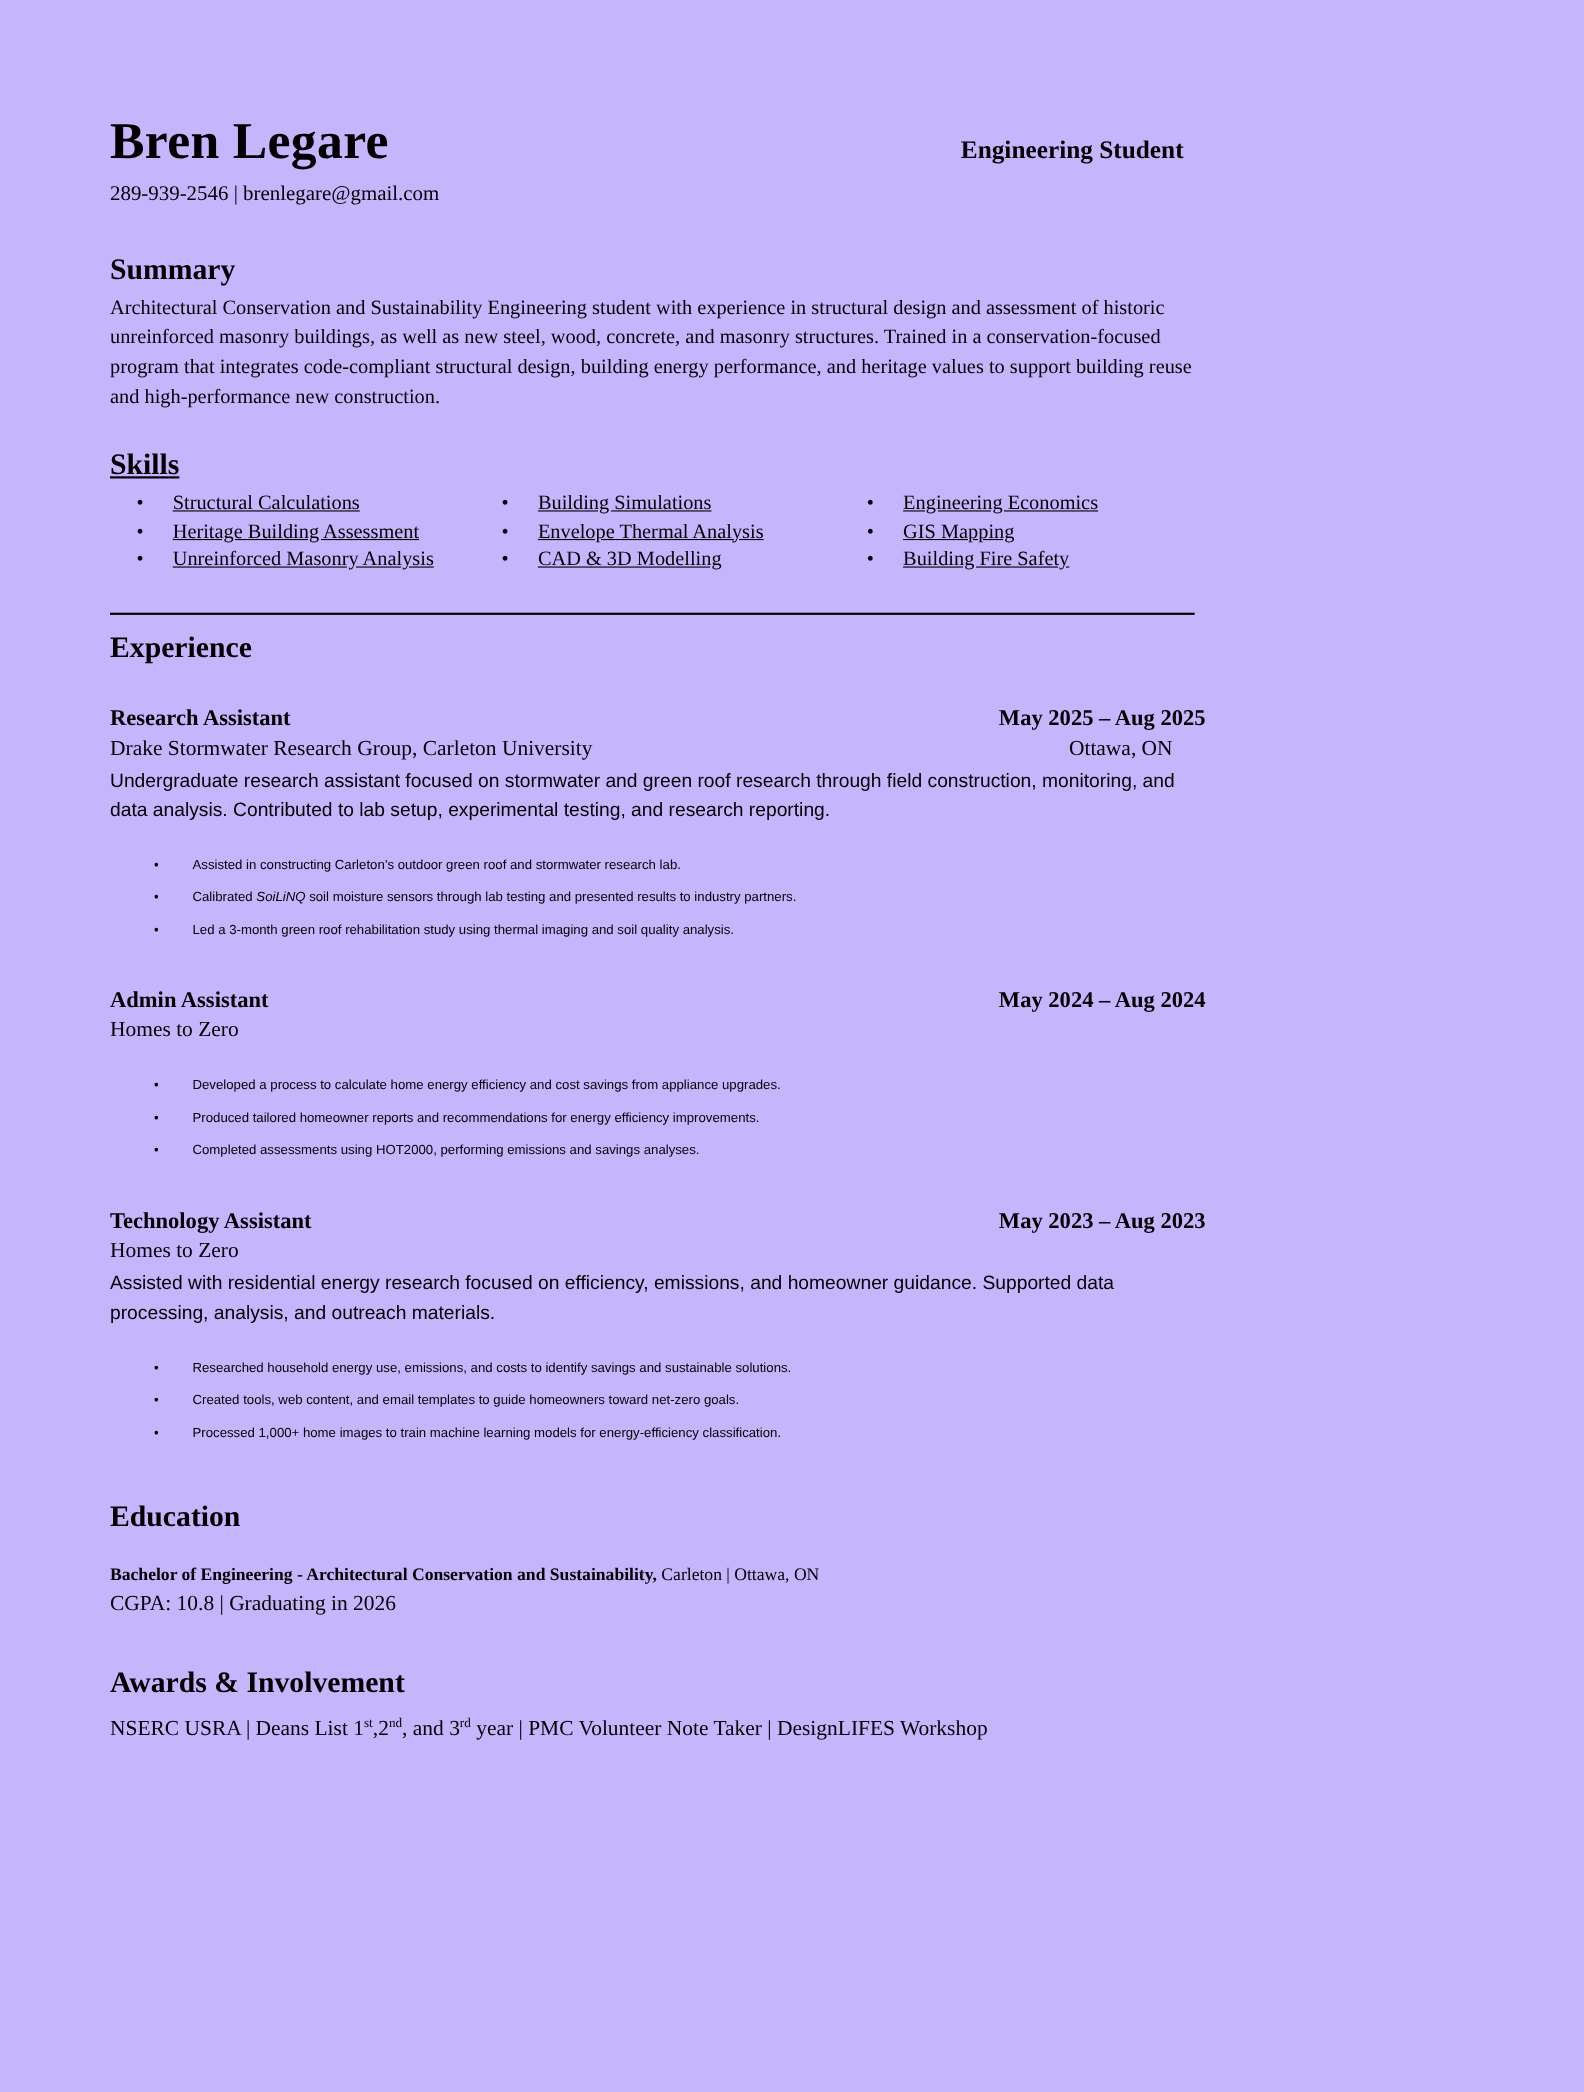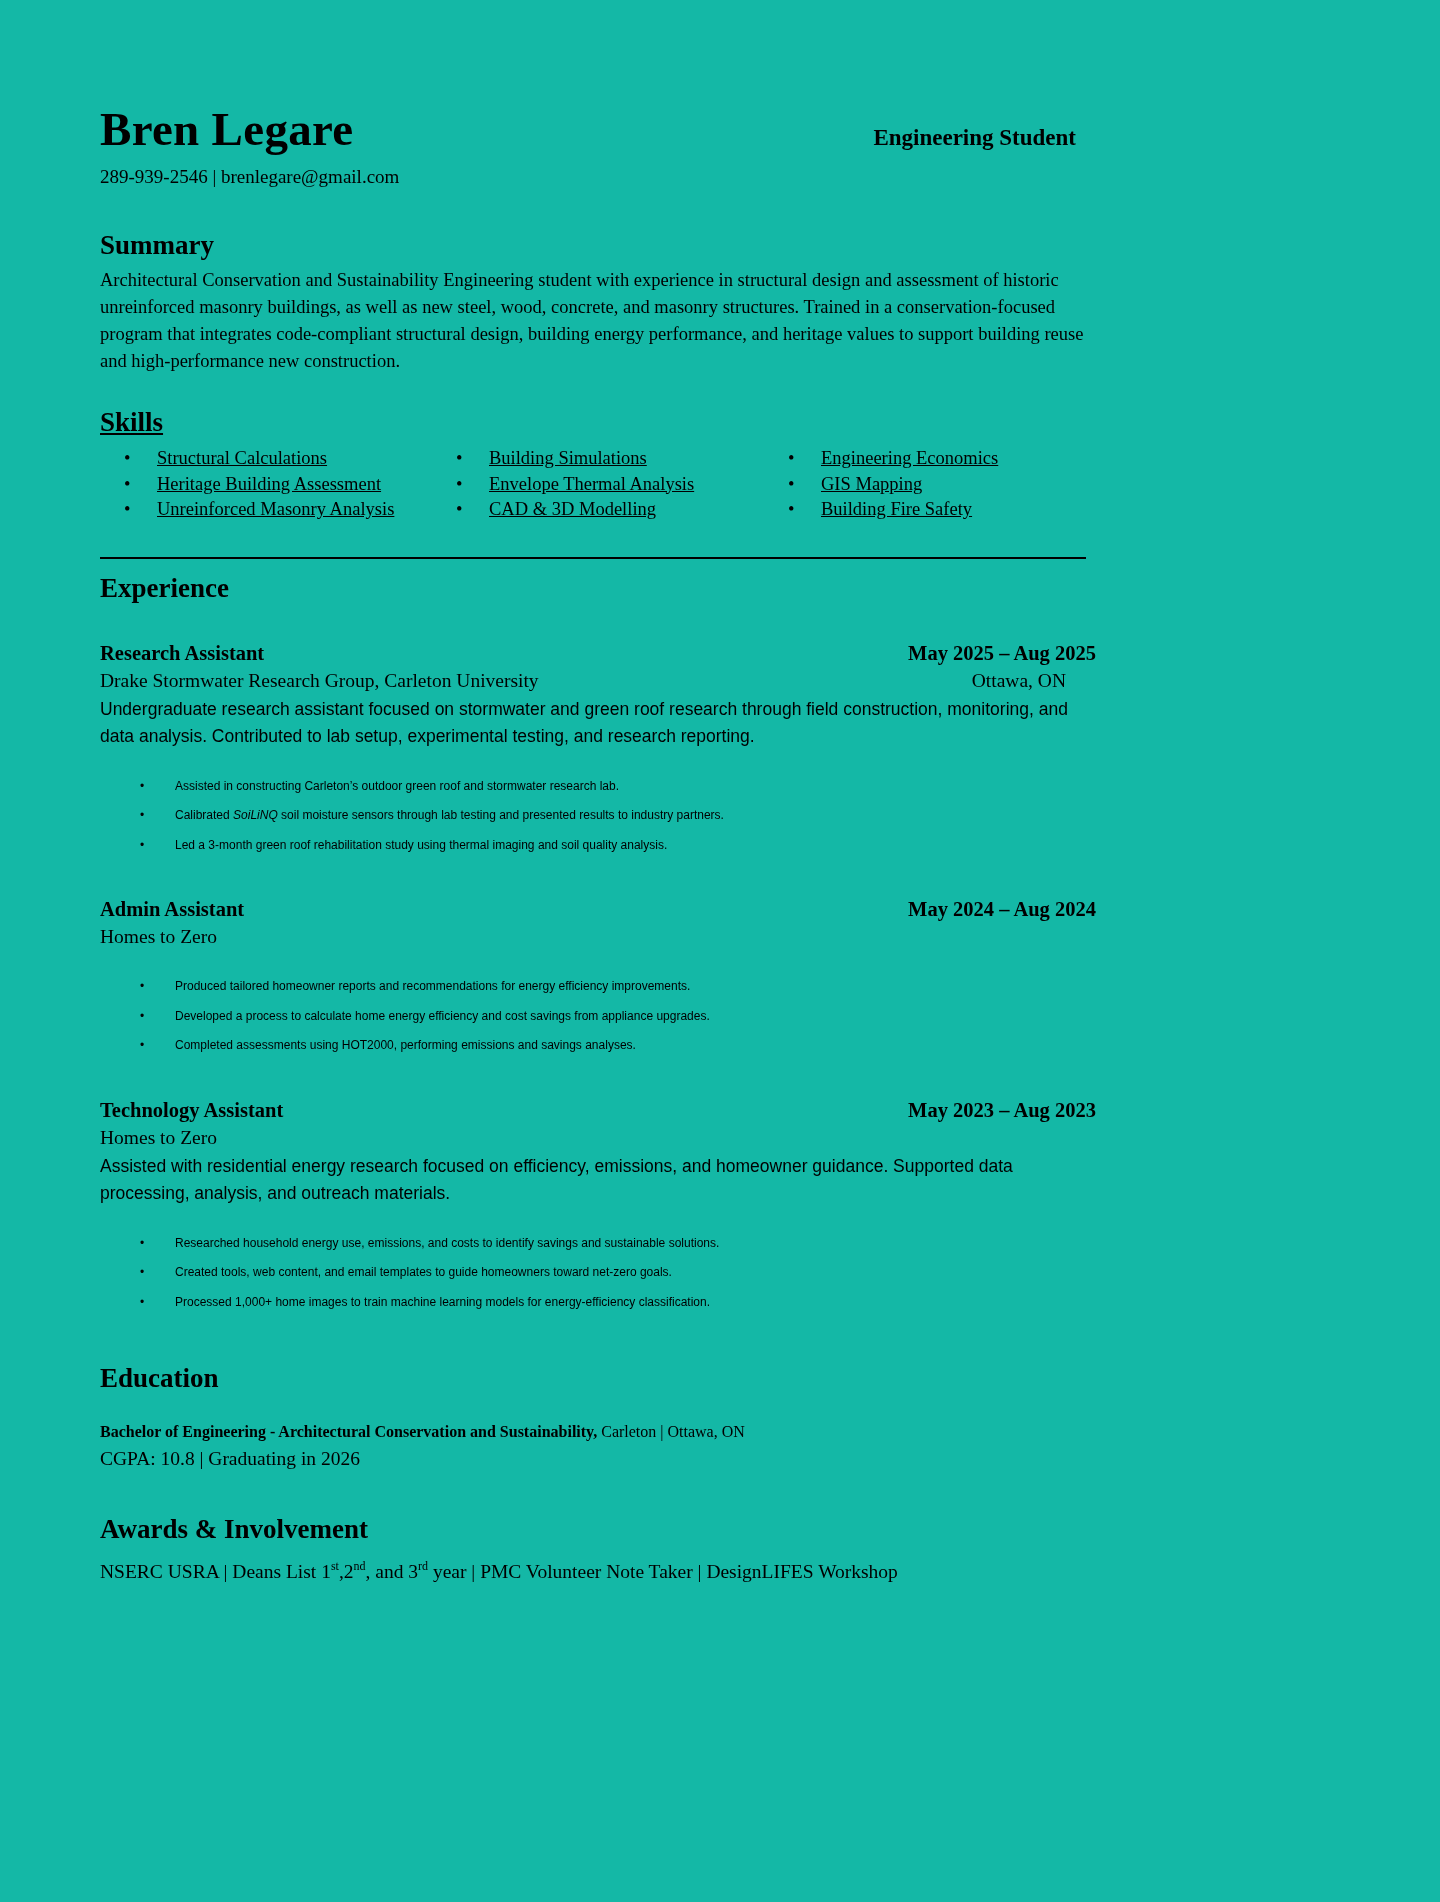--- a/index.html
+++ b/index.html
@@ -1,19 +1,19 @@
 <!DOCTYPE html>
 <html><head>
 <meta charset="utf-8">
 <style>
   html, body { margin: 0; padding: 0; background: #ffffff; }
   .page {
     width: 1440px;
     height: 1902px;
-    background: #14b8a6;
+    background: #c4b5fd;
     color: #000000;
     font-family: "Liberation Serif", serif;
     overflow: hidden;
   }
   .content {
     margin-left: 100px;
     width: 996px;
     padding-top: 102px;
   }
 
@@ -126,22 +126,22 @@
       <article class="job">
         <div class="job-head">
           <span>Admin Assistant</span>
           <span>May 2024 – Aug 2024</span>
         </div>
         <div class="job-sub">
           <span>Homes to Zero</span>
           <span class="job-loc"></span>
         </div>
         <ul class="job-bullets">
+          <li class="job-bullet">Developed a process to calculate home energy efficiency and cost savings from appliance upgrades.</li>
           <li class="job-bullet">Produced tailored homeowner reports and recommendations for energy efficiency improvements.</li>
-          <li class="job-bullet">Developed a process to calculate home energy efficiency and cost savings from appliance upgrades.</li>
           <li class="job-bullet">Completed assessments using HOT2000, performing emissions and savings analyses.</li>
         </ul>
       </article>
 
       <article class="job">
         <div class="job-head">
           <span>Technology Assistant</span>
           <span>May 2023 – Aug 2023</span>
         </div>
         <div class="job-sub">

